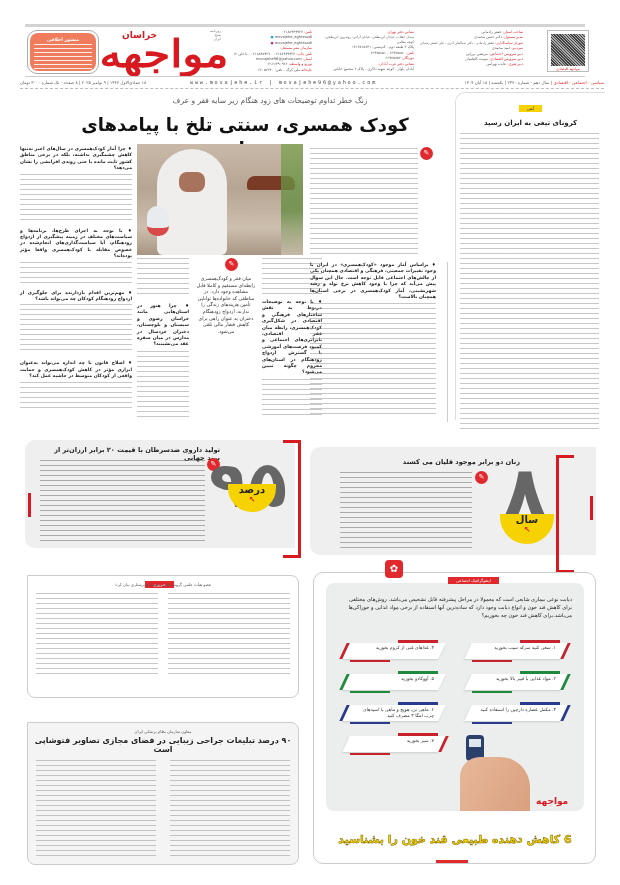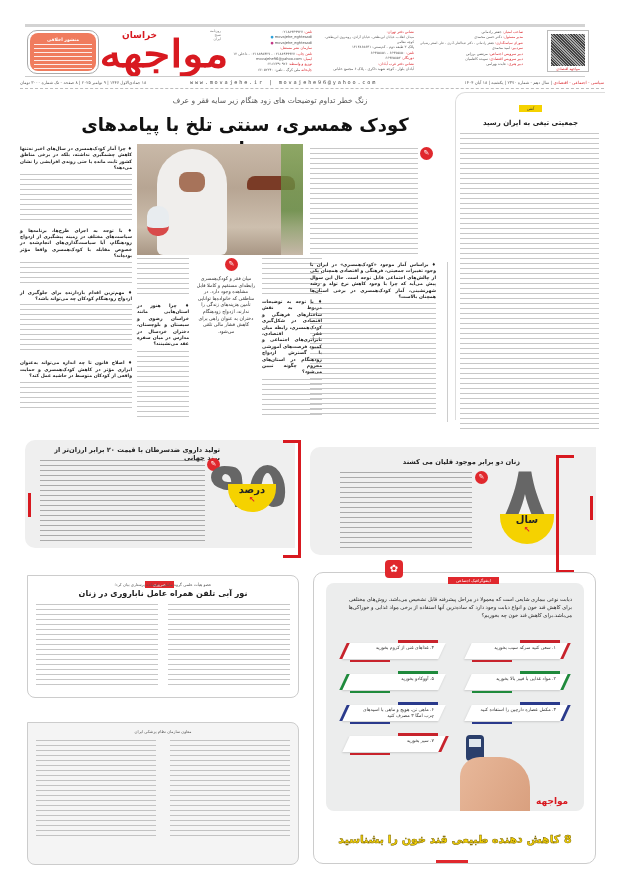--- a/index.html
+++ b/index.html
@@ -211,21 +211,21 @@
   <div class="qa-q">♦ براساس آمار موجود «کودک‌همسری» در ایران با وجود تغییرات جمعیتی، فرهنگی و اقتصادی همچنان یکی از چالش‌های اجتماعی قابل توجه است. حال این سوال پیش می‌آید که چرا با وجود کاهش نرخ تولد و رشد شهرنشینی، آمار کودک‌همسری در برخی استان‌ها همچنان بالاست؟</div>
   <div class="lines" style="height:112px;margin-top:3px;"></div>
 </div>
 
 <div class="abs col-divider" style="left:447px;top:262px;height:160px;"></div>
 
 <div class="abs corona-box">
   <div style="text-align:center;margin-top:2px;">
     <span class="tag-yellow">آنفی</span>
   </div>
-  <div class="corona-title" style="margin-top:5px;">جمعیتی تیغی به ایران رسید</div>
+  <div class="corona-title" style="margin-top:5px;">کرونای تیغی به ایران رسید</div>
   <div class="lines" style="margin:6px 6px 0 4px;height:300px;"></div>
 </div>
 
 <div class="abs stat-panel stat-left"></div>
 <div class="abs bracket-right" style="left:283px;top:440px;height:118px;border-width:3px;"></div>
 <div class="abs" style="left:28px;top:493px;width:3px;height:24px;background:#d81920;"></div>
 <div class="abs stat-title" style="left:40px;top:446px;width:180px;">تولید داروی ضدسرطان با قیمت ۲۰ برابر ارزان‌تر از برند جهانی</div>
 <div class="abs red-badge" style="left:207px;top:458px;">✎</div>
 <div class="abs lines-dark" style="left:40px;top:460px;width:165px;height:85px;opacity:.5"></div>
 <div class="abs big-num" style="left:222px;top:455px;width:65px;">۹۵</div>
@@ -304,37 +304,37 @@
   <div class="item-text">۷. سیر بخورید</div>
 </div>
 
 <div class="abs meter-hand">
   <div style="position:absolute;left:6px;top:0;width:18px;height:26px;background:#2b3f6b;border-radius:4px;"></div>
   <div style="position:absolute;left:9px;top:4px;width:12px;height:8px;background:#dfe7ee;"></div>
   <div style="position:absolute;left:0;top:22px;width:70px;height:54px;background:linear-gradient(120deg,#e8b89a,#d9a07f);border-radius:20px 30px 0 0;"></div>
 </div>
 <div class="abs" style="left:536px;top:796px;font-size:9px;color:#d81920;font-weight:bold;">مواجهه</div>
 
-<div class="abs bottom-title">8 کاهش دهنده طبیعی قند خون را بشناسید</div>
+<div class="abs bottom-title">6 کاهش دهنده طبیعی قند خون را بشناسید</div>
 <div class="abs red-dash"></div>
 
 <div class="abs" style="left:145px;top:571px;">
   <span class="tag-red">ضروری</span>
 </div>
 <div class="abs lb1">
   <div class="lb-kicker" style="margin-top:6px;">عضو هیأت علمی گروه مامایی دانشکده پرستاری بیان کرد؛</div>
-  <div class="lb-title" style="margin-top:2px;">نور آبی تلفن همراه عامل ناباروری در زنان</div>
   <div style="display:flex;gap:10px;padding:6px 8px 0;">
     <div class="lines" style="flex:1;height:82px;"></div>
     <div class="lines" style="flex:1;height:82px;"></div>
   </div>
 </div>
 
 <div class="abs" style="left:146px;top:718px;">
   <span class="tag-red">آخرین خبر</span>
 </div>
 <div class="abs lb2">
   <div class="lb-kicker" style="margin-top:6px;">معاون سازمان نظام پزشکی ایران</div>
+  <div class="lb-title" style="margin-top:2px;">۹۰ درصد تبلیغات جراحی زیبایی در فضای مجازی تصاویر فتوشاپی است</div>
   <div style="display:flex;gap:14px;padding:6px 8px 0;">
     <div class="lines" style="flex:1;height:100px;"></div>
     <div class="lines" style="flex:1;height:100px;"></div>
   </div>
 </div>
 
 </body></html>

